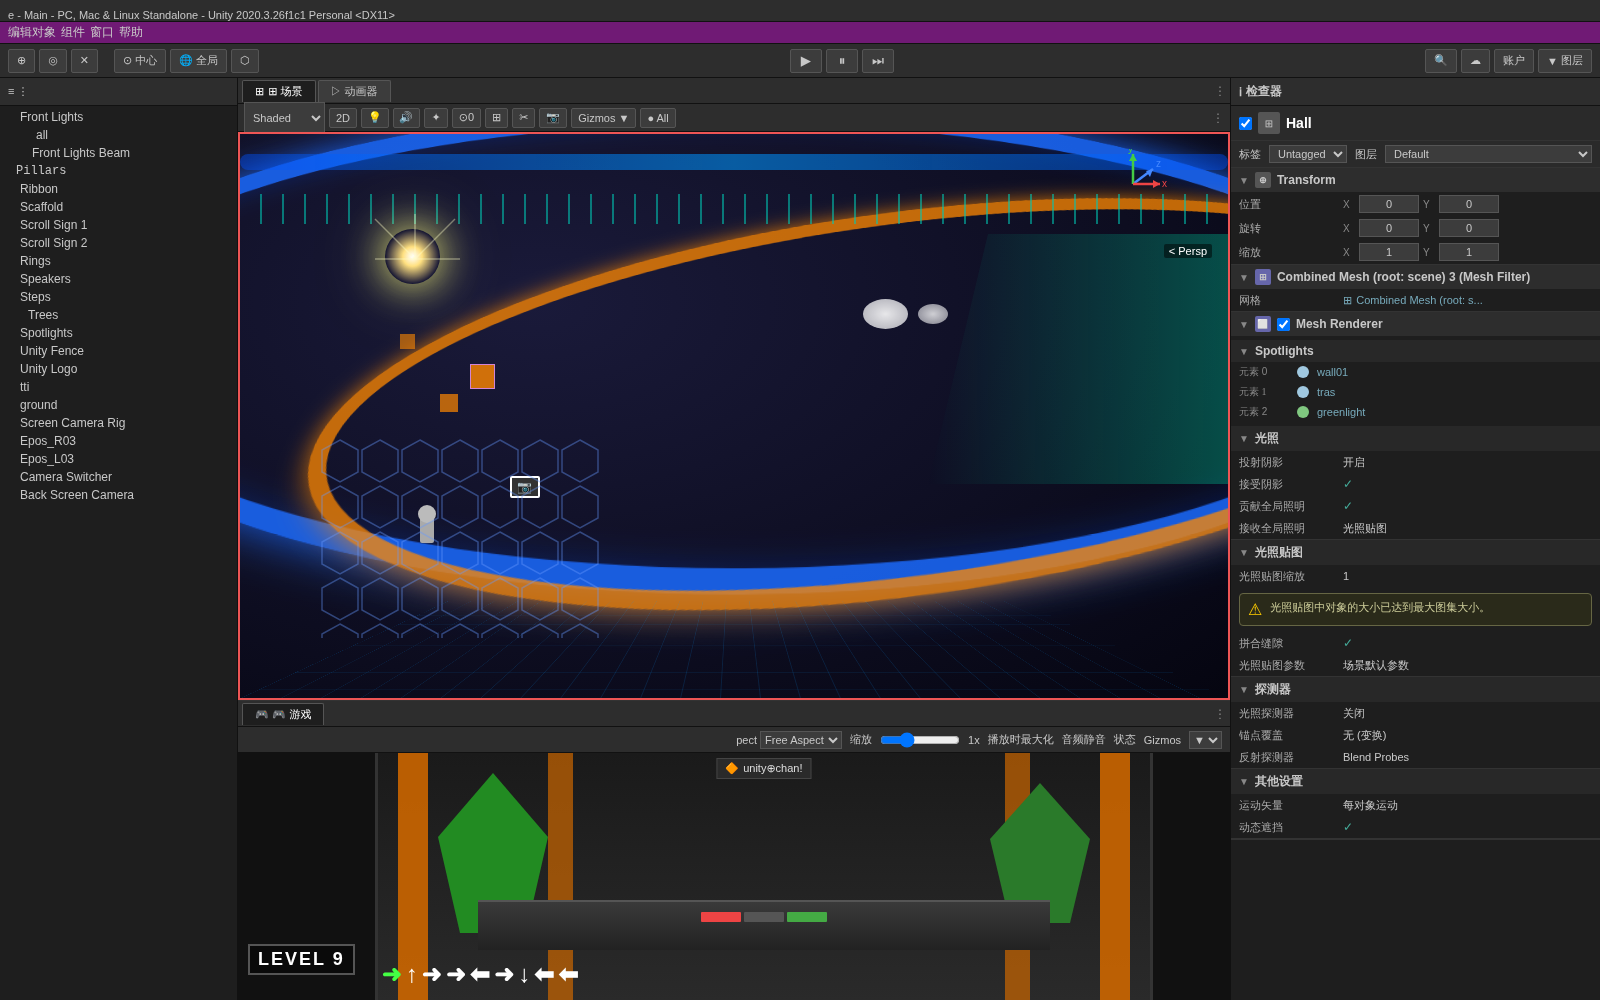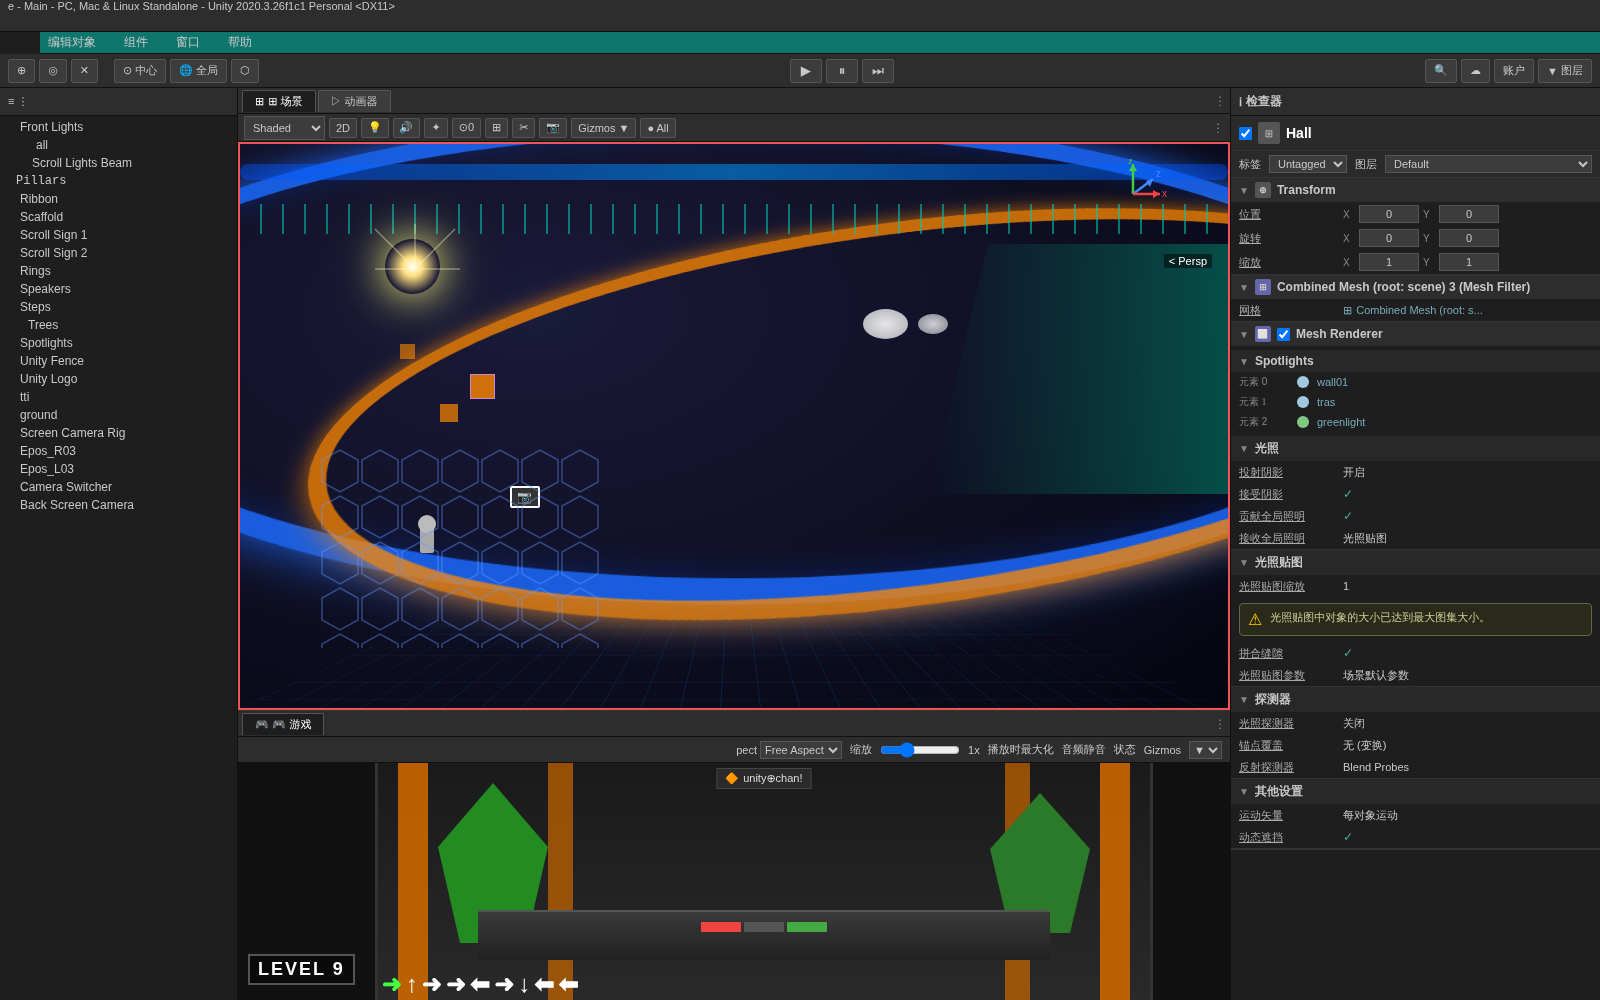--- a/index.html
+++ b/index.html
@@ -9,40 +9,39 @@
       font-family: 'Microsoft YaHei', 'SimHei', Arial, sans-serif;
       font-size: 12px;
       width: 1600px;
       height: 1000px;
       overflow: hidden;
     }
 
     
     .titlebar {
       background: #2d2d2d;
-      height: 32px;
-      display: flex;
-      align-items: flex-start;
+      height: 22px;
+      display: flex;
+      align-items: flex-end;
       padding: 0 8px;
       font-size: 11px;
       color: #c8c8c8;
       border-bottom: 1px solid #111;
     }
 
     
     .menubar {
-      background: #0f766e;
+      background: #701a75;
       height: 22px;
       display: flex;
       align-items: center;
       padding: 0 8px;
-      gap: 28px;
+      gap: 5px;
       font-size: 12px;
       border-bottom: 1px solid #111;
-      margin-left: 40px;
     }
     .menubar span { cursor: pointer; }
 
     
     .toolbar {
       background: #2d2d2d;
       height: 34px;
       display: flex;
       align-items: center;
       padding: 0 8px;
@@ -167,21 +166,21 @@
       align-items: center;
       padding: 0 6px;
       gap: 4px;
       border-bottom: 1px solid #111;
     }
     .scene-select {
       background: #3c3c3c;
       border: 1px solid #555;
       color: #c8c8c8;
       font-size: 11px;
-      height: 24px;
+      height: 32px;
       padding: 0 4px;
       cursor: pointer;
     }
     .scene-btn {
       background: #3c3c3c;
       border: 1px solid #555;
       color: #c8c8c8;
       font-size: 11px;
       height: 20px;
       padding: 0 6px;
@@ -371,21 +370,20 @@
       display: flex;
       align-items: center;
       padding: 3px 8px;
       gap: 4px;
       min-height: 22px;
     }
     .prop-label {
       color: #aaa;
       font-size: 11px;
       flex: 0 0 100px;
-      text-decoration: underline;
     }
     .prop-value {
       color: #c8c8c8;
       font-size: 11px;
       flex: 1;
     }
     .prop-input {
       background: #3c3c3c;
       border: 1px solid #555;
       color: #c8c8c8;
@@ -495,21 +493,21 @@
 
 <div class="main-layout">
 
   <div class="left-panel">
     <div class="panel-header">
       <span>≡ ⋮</span>
     </div>
     <div class="hierarchy-list scrollbar-y" id="hierarchy-list">
     <div class="hierarchy-item" style="padding-left: 20px;">Front Lights</div>
         <div class="hierarchy-item" style="padding-left: 36px;">all</div>
-        <div class="hierarchy-item" style="padding-left: 32px;">Scroll Lights Beam</div>
+        <div class="hierarchy-item" style="padding-left: 32px;">Front Lights Beam</div>
         <div class="hierarchy-item" style="padding-left: 16px; font-family: Liberation Mono, monospace;">Pillars</div>
         <div class="hierarchy-item" style="padding-left: 20px;">Ribbon</div>
         <div class="hierarchy-item" style="padding-left: 20px;">Scaffold</div>
         <div class="hierarchy-item" style="padding-left: 20px;">Scroll Sign 1</div>
         <div class="hierarchy-item" style="padding-left: 20px;">Scroll Sign 2</div>
         <div class="hierarchy-item" style="padding-left: 20px;">Rings</div>
         <div class="hierarchy-item" style="padding-left: 20px;">Speakers</div>
         <div class="hierarchy-item" style="padding-left: 20px;">Steps</div>
         <div class="hierarchy-item" style="padding-left: 28px;">Trees</div>
         <div class="hierarchy-item" style="padding-left: 20px;">Spotlights</div>

